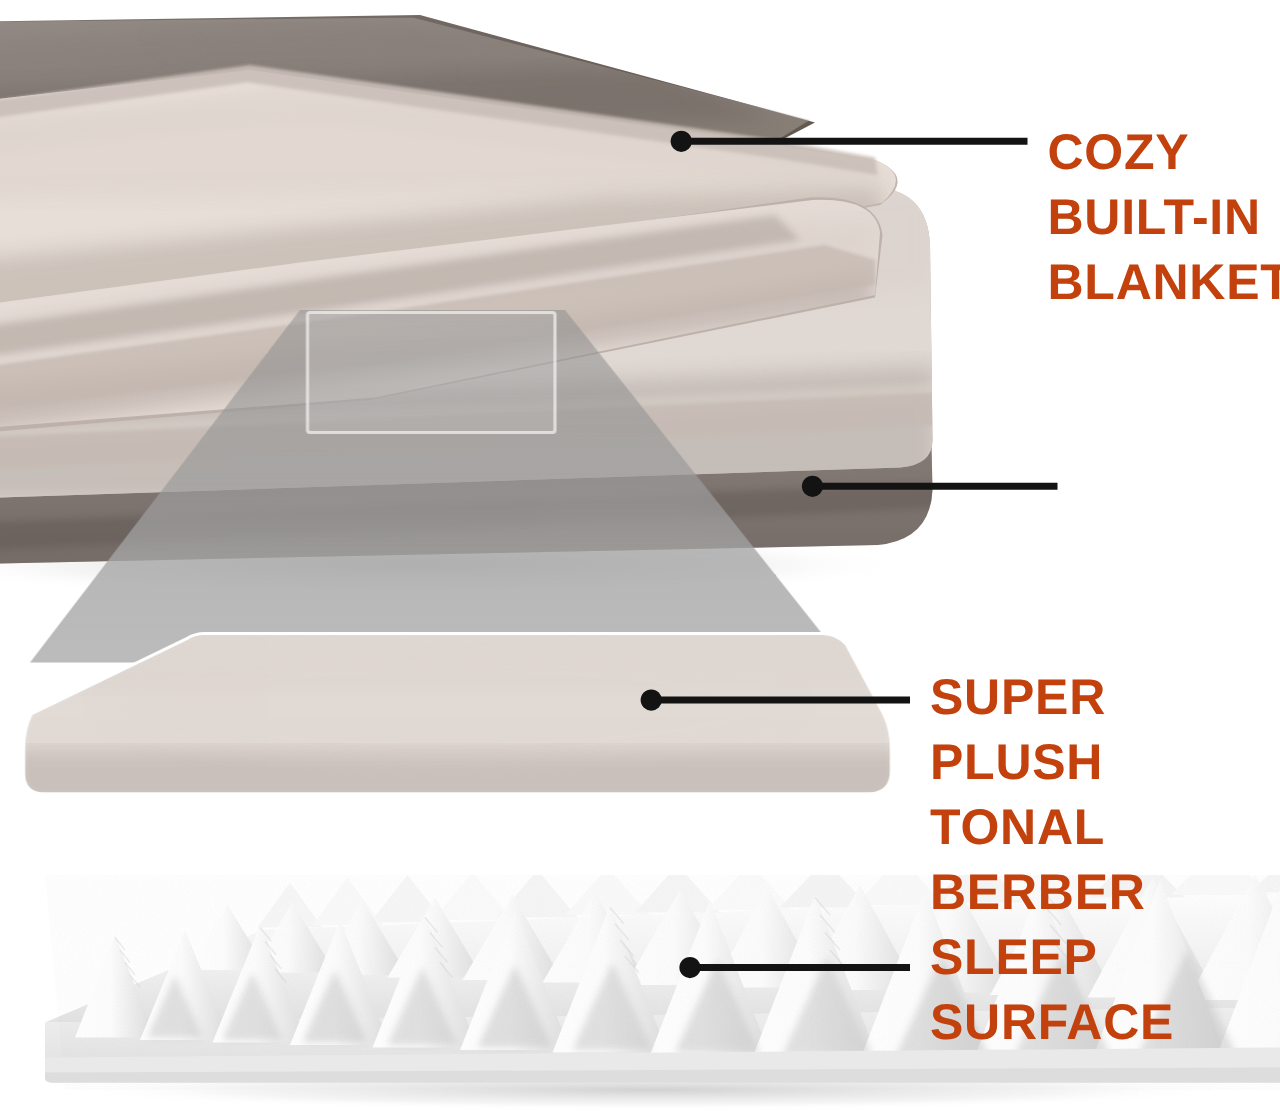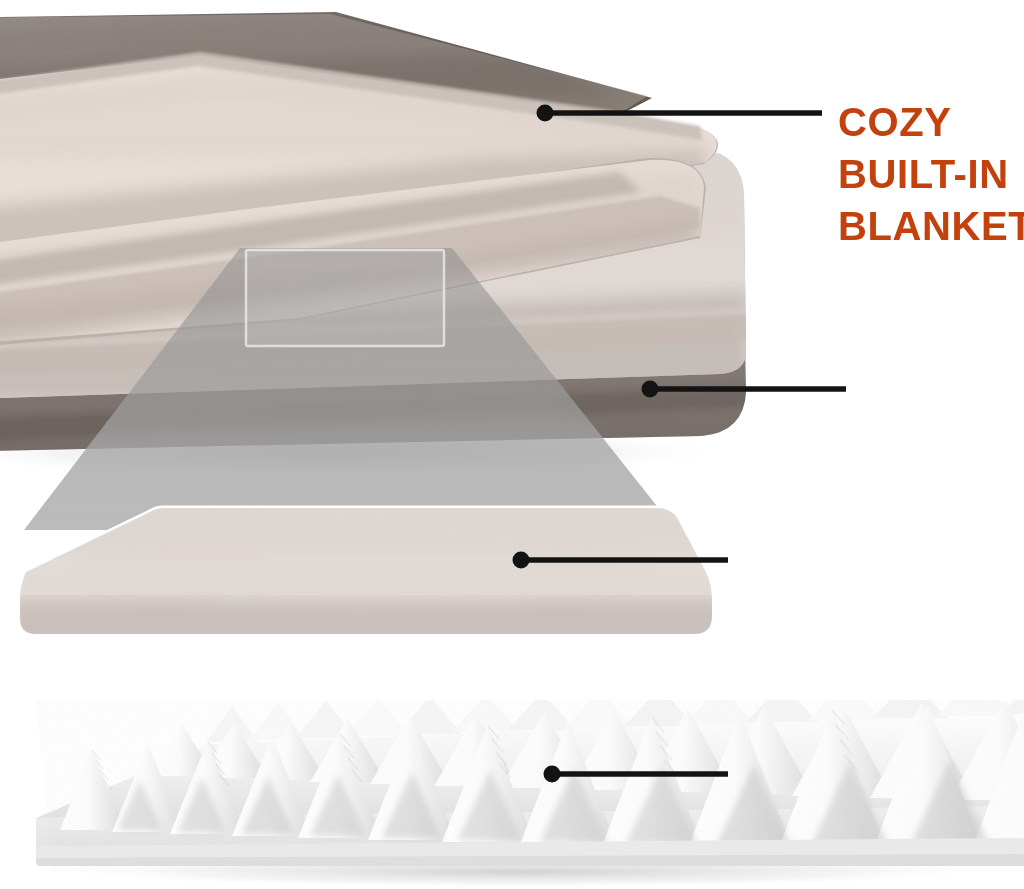--- a/index.html
+++ b/index.html
@@ -393,15 +393,18 @@
         <circle cx="552" cy="774" r="8.5"></circle>
       </g>
     </g>
   </svg>
 
   <div class="callout-text" id="label-blanket">COZY
 BUILT-IN
 BLANKET</div>
 
 
+  <div class="callout-text" id="label-berber">SUPER PLUSH
+TONAL BERBER
+SLEEP SURFACE</div>
 
 
 </div>
 
 </body></html>

